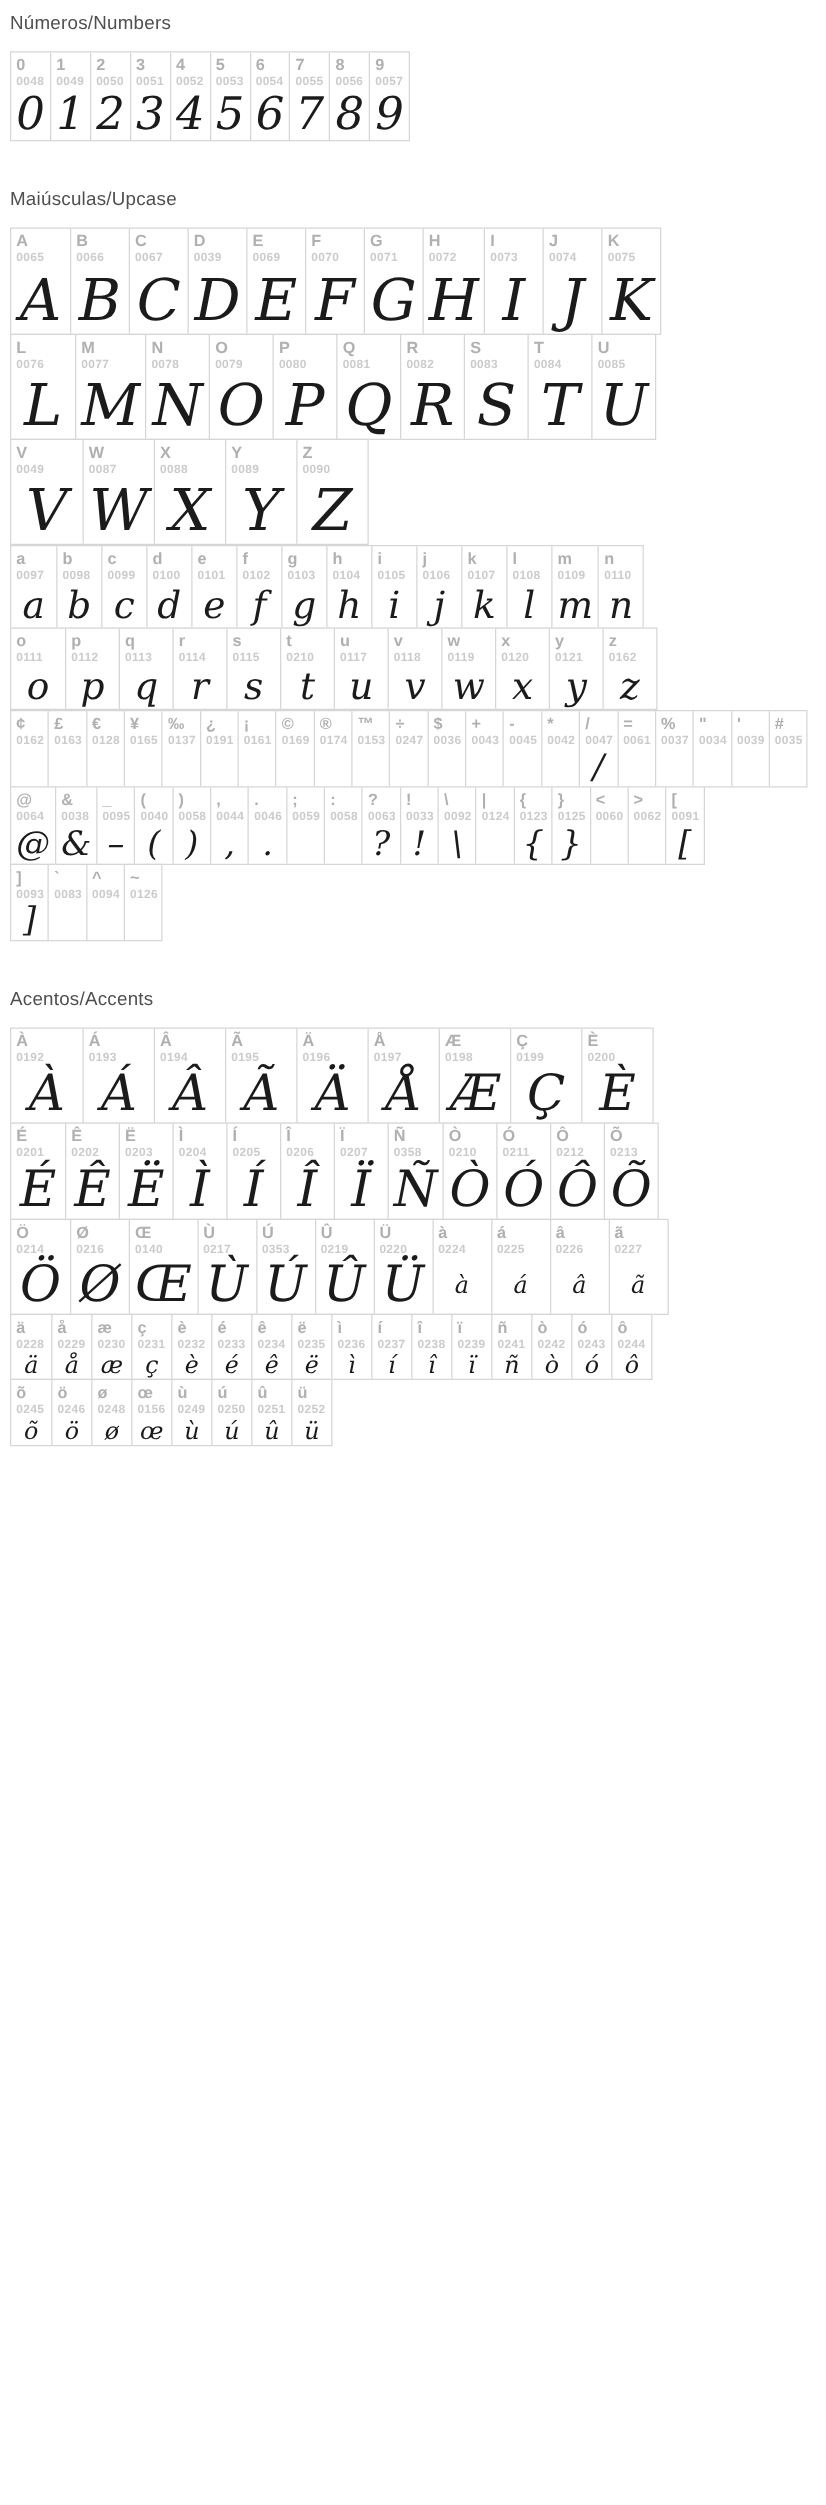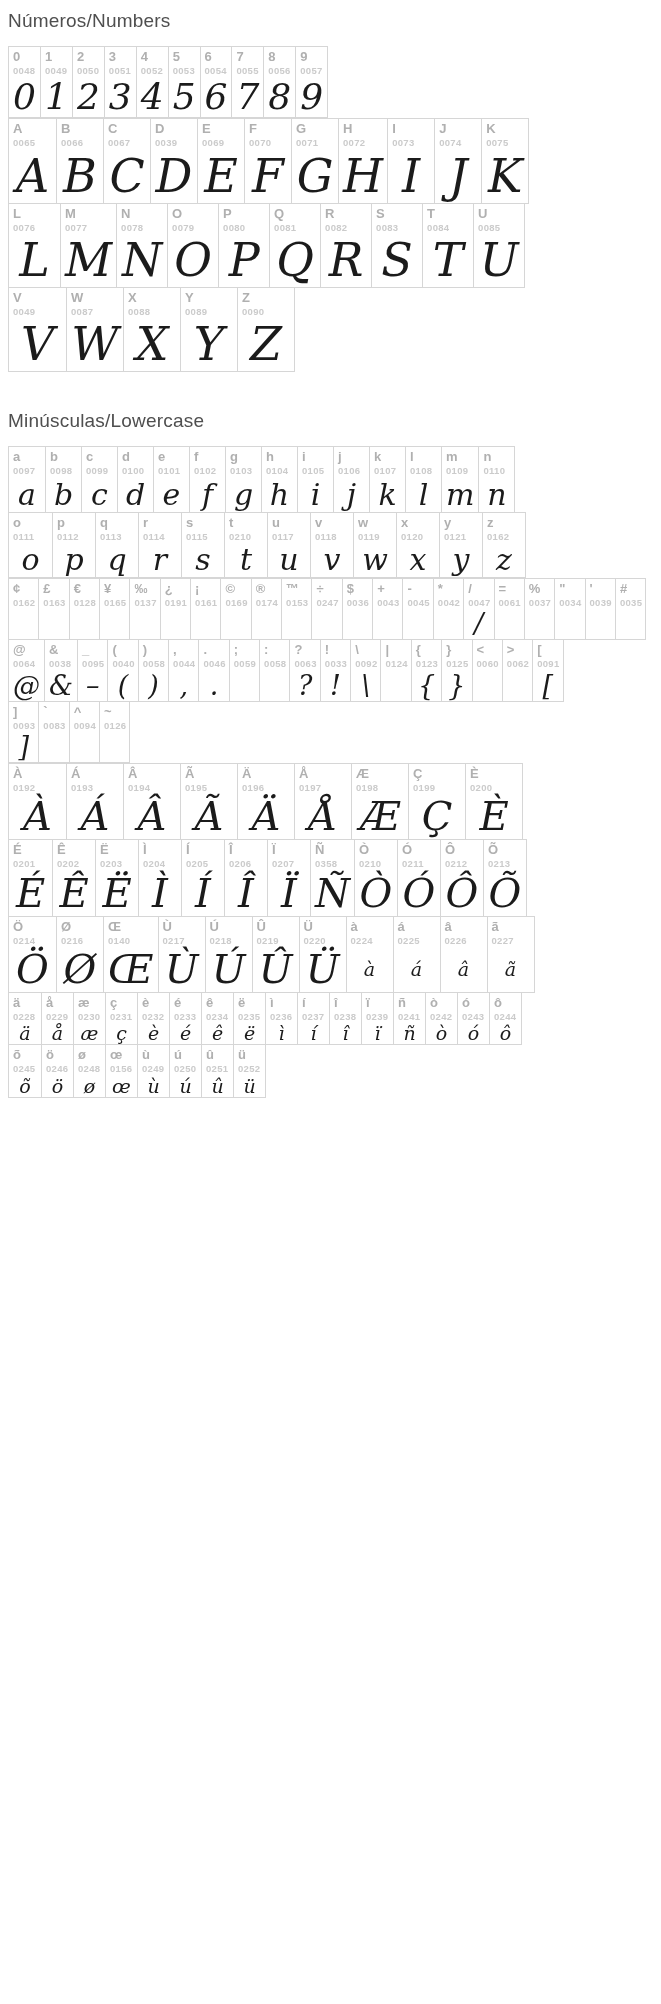--- a/index.html
+++ b/index.html
@@ -1,17 +1,17 @@
 <!DOCTYPE html>
 <html style="--title: #4f4f4f; --label: #b0b0b0; --code: #cbcbcb; --border: #d6d6d6; --glyph: #1b1b1b;"><head>
 <meta charset="utf-8">
 <style>
   html,body{margin:0;padding:0;background:#fff;}
   body{width:661px;font-family:"Liberation Sans",sans-serif;padding:8px 0 30px 8px;box-sizing:border-box;}
-  .title{font-family:"Liberation Sans",sans-serif;font-weight:400;font-size:19px;color:var(--title,#4f4f4f);margin:38px 0 14px 0;letter-spacing:.2px;}
+  .title{font-family:"Liberation Sans",sans-serif;font-weight:400;font-size:15px;color:var(--title,#4f4f4f);margin:38px 0 14px 0;letter-spacing:.2px;}
   .section:first-of-type .title{margin-top:2px;}
   .row{display:flex;width:max-content;border:1px solid var(--border,#d6d6d6);background:#fff;}
   .row + .row{margin-top:-1px;}
   .cell{box-sizing:border-box;display:flex;flex-direction:column;}
   .cell + .cell{border-left:1px solid var(--border,#d6d6d6);}
   .hd{padding:3px 3px 0 4px;}
   .ch{font-size:13px;font-weight:bold;color:var(--label,#b0b0b0);line-height:1.15;white-space:nowrap;}
   .code{font-size:9.5px;font-weight:bold;color:var(--code,#cbcbcb);line-height:1.2;letter-spacing:.3px;}
   .glyph{flex:1;display:flex;align-items:center;justify-content:center;font-family:"DejaVu Serif",serif;font-style:italic;font-weight:400;color:var(--glyph,#1b1b1b);padding:0 4px;white-space:nowrap;}
   
@@ -113,20 +113,21 @@
             <div class="hd">
               <div class="ch">9</div>
               <div class="code">0057</div>
             </div>
             <div class="glyph">9</div>
           </div>
         </div>
       </div>
     </div>
     <div class="section sec-upcase">
+      <h2 class="title">Maiúsculas/Upcase</h2>
       <div class="section-rows">
         <div class="row">
           <div class="cell">
             <div class="hd">
               <div class="ch">A</div>
               <div class="code">0065</div>
             </div>
             <div class="glyph">A</div>
           </div>
           <div class="cell">
@@ -305,21 +306,20 @@
             <div class="hd">
               <div class="ch">Z</div>
               <div class="code">0090</div>
             </div>
             <div class="glyph">Z</div>
           </div>
         </div>
       </div>
     </div>
     <div class="section sec-lowercase">
-      <h2 class="title">Minúsculas/Lowercase</h2>
       <div class="section-rows">
         <div class="row">
           <div class="cell">
             <div class="hd">
               <div class="ch">a</div>
               <div class="code">0097</div>
             </div>
             <div class="glyph">a</div>
           </div>
           <div class="cell">
@@ -807,20 +807,21 @@
             <div class="hd">
               <div class="ch">~</div>
               <div class="code">0126</div>
             </div>
             <div class="glyph"></div>
           </div>
         </div>
       </div>
     </div>
     <div class="section sec-accents">
+      <h2 class="title">Acentos/Accents</h2>
       <div class="section-rows">
         <div class="row">
           <div class="cell">
             <div class="hd">
               <div class="ch">À</div>
               <div class="code">0192</div>
             </div>
             <div class="glyph">À</div>
           </div>
           <div class="cell">
@@ -991,21 +992,21 @@
           <div class="cell">
             <div class="hd">
               <div class="ch">Ù</div>
               <div class="code">0217</div>
             </div>
             <div class="glyph">Ù</div>
           </div>
           <div class="cell">
             <div class="hd">
               <div class="ch">Ú</div>
-              <div class="code">0218</div>
+              <div class="code">0353</div>
             </div>
             <div class="glyph">Ú</div>
           </div>
           <div class="cell">
             <div class="hd">
               <div class="ch">Û</div>
               <div class="code">0219</div>
             </div>
             <div class="glyph">Û</div>
           </div>

